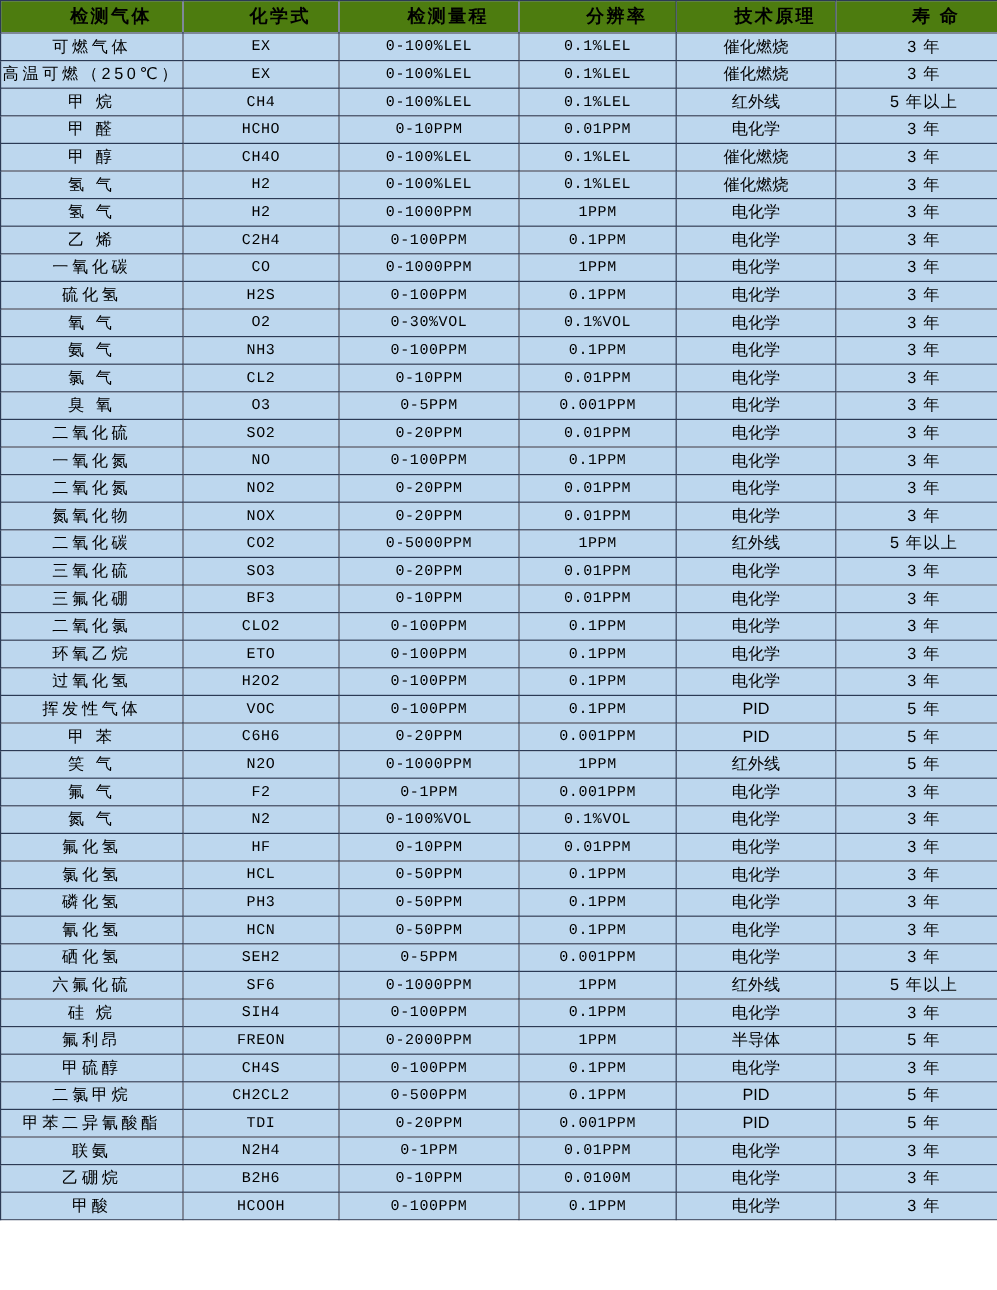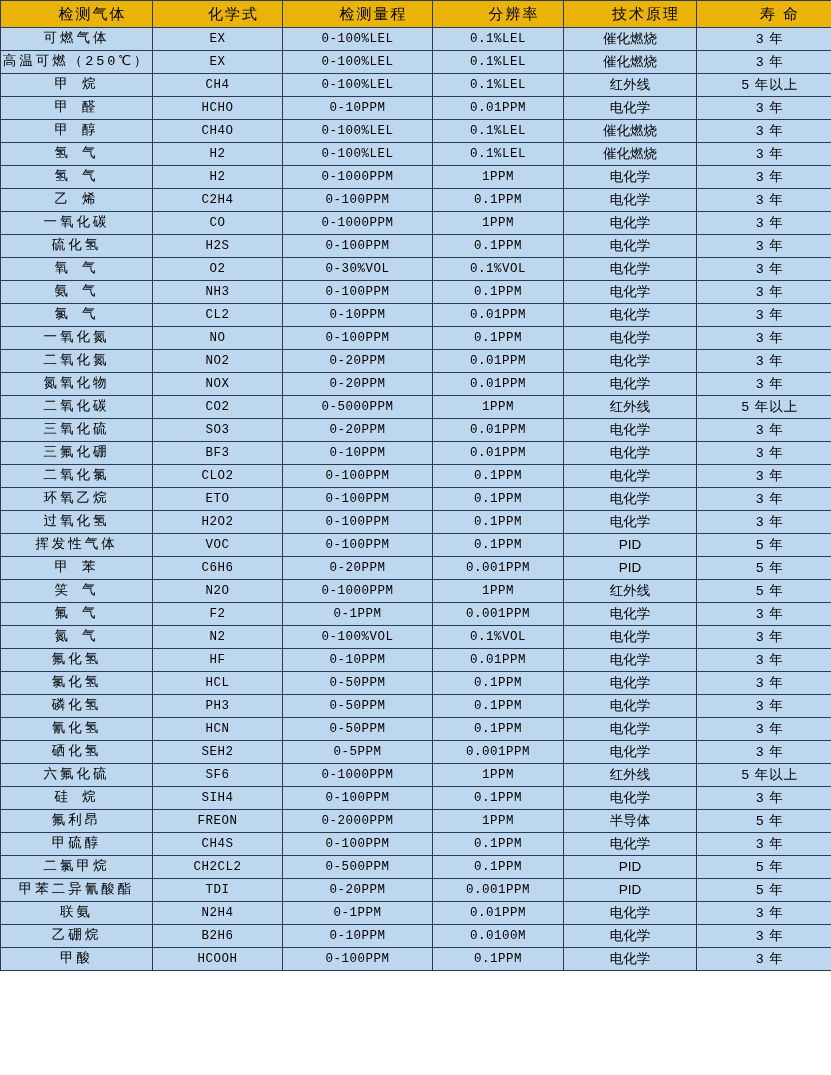--- a/index.html
+++ b/index.html
@@ -28,34 +28,33 @@
     text-align: center;
     vertical-align: middle;
     padding: 0;
     height: 22px;
     line-height: 20px;
     color: #000000;
     overflow: hidden;
     white-space: nowrap;
   }
   #gas-table thead th {
-    background: #eab308;
+    background: #4d7c0f;
     font-size: 15px;
-    font-weight: normal;
+    font-weight: bold;
     letter-spacing: 2px;
     height: 26px;
     padding-left: 32px;
   }
   #gas-table tbody td {
     background: #bdd7ee;
     font-size: 13.5px;
   }
   #gas-table tbody td.name {
     letter-spacing: 3px;
-    font-family: Liberation Mono, monospace;
   }
   #gas-table tbody td.mono {
     font-family: "Liberation Mono", "DejaVu Sans Mono", monospace;
     font-size: 12.5px;
     letter-spacing: 0.5px;
   }
   #gas-table tbody td.life {
     letter-spacing: 1px;
     padding-left: 12px;
   }
@@ -181,20 +180,36 @@
       </tr>
       <tr>
         <td class="name">氯 气</td>
         <td class="mono">CL2</td>
         <td class="mono">0-10PPM</td>
         <td class="mono">0.01PPM</td>
         <td>电化学</td>
         <td class="life">3 年</td>
       </tr>
       <tr>
+        <td class="name">臭 氧</td>
+        <td class="mono">O3</td>
+        <td class="mono">0-5PPM</td>
+        <td class="mono">0.001PPM</td>
+        <td>电化学</td>
+        <td class="life">3 年</td>
+      </tr>
+      <tr>
+        <td class="name">二氧化硫</td>
+        <td class="mono">SO2</td>
+        <td class="mono">0-20PPM</td>
+        <td class="mono">0.01PPM</td>
+        <td>电化学</td>
+        <td class="life">3 年</td>
+      </tr>
+      <tr>
         <td class="name">一氧化氮</td>
         <td class="mono">NO</td>
         <td class="mono">0-100PPM</td>
         <td class="mono">0.1PPM</td>
         <td>电化学</td>
         <td class="life">3 年</td>
       </tr>
       <tr>
         <td class="name">二氧化氮</td>
         <td class="mono">NO2</td>

